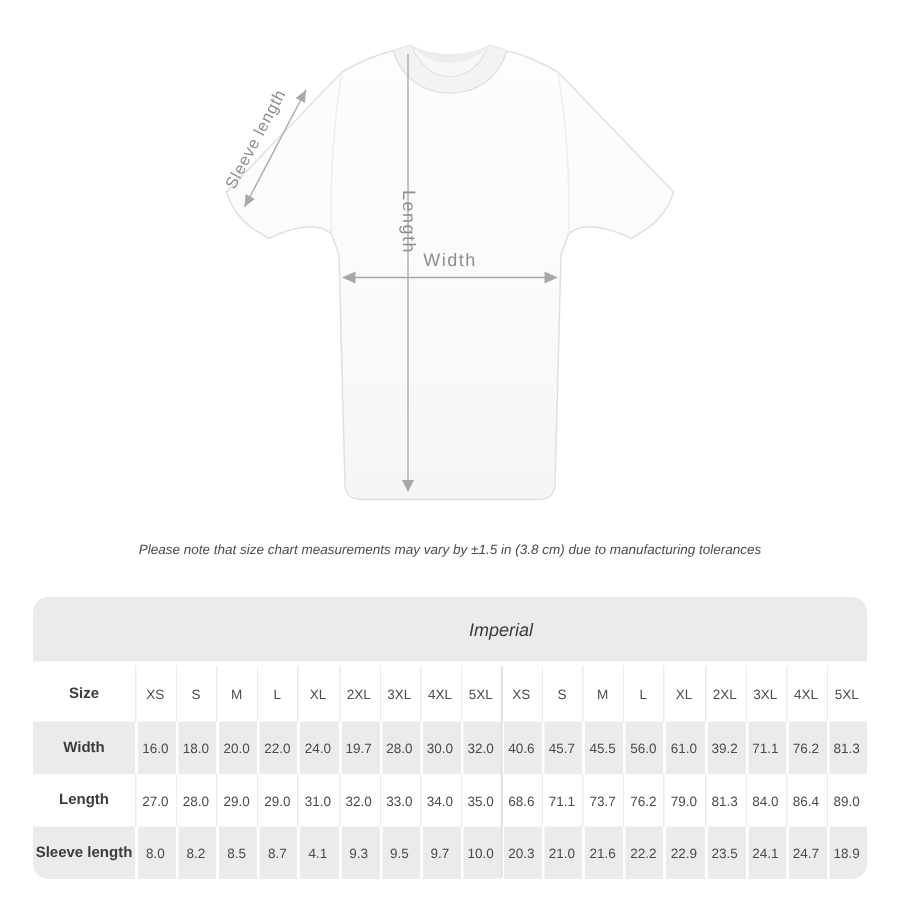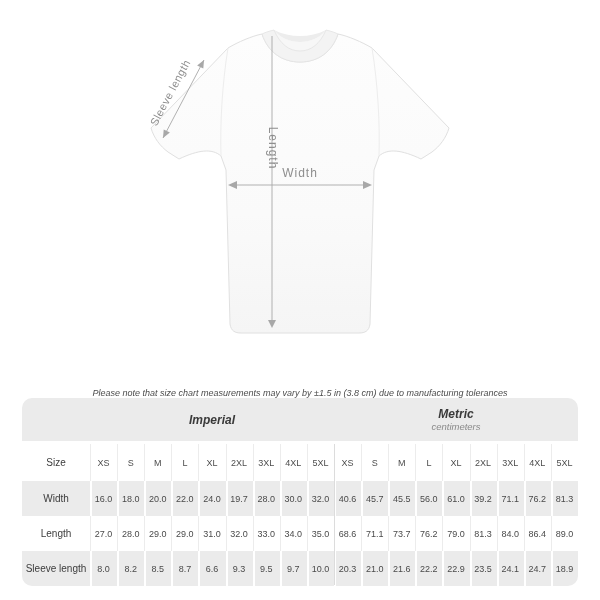--- a/index.html
+++ b/index.html
@@ -8,47 +8,47 @@
     font-family:"Liberation Sans",sans-serif;
   }
   
   .diagram{position:absolute;left:0;top:0;width:600px;height:340px;}
   
   .page-title{
     position:absolute;top:347px;left:0;width:600px;text-align:center;
     font-size:18px;font-weight:bold;color:#1d1d1d;letter-spacing:.2px;
   }
   .tolerance-note{
-    position:absolute;top:388px;left:0;width:600px;text-align:center;
+    position:absolute;top:361px;left:0;width:600px;text-align:center;
     font-size:9px;font-style:italic;color:#4c4c4c;
   }
   
   .size-table{position:absolute;left:22px;top:398px;width:556px;}
   .band{
     height:43px;background:#ebebeb;border-radius:10px 10px 0 0;
     display:flex;align-items:center;margin-bottom:3px;
   }
   .band-spacer{width:68px;flex:none;}
   .bgroup{flex:1;text-align:center;line-height:1.15;padding-top:2px;}
-  .gl{font-size:12px;font-weight:bold;font-style:italic;color:#3a3a3a;}
+  .gl{font-size:12px;font-weight:normal;font-style:italic;color:#3a3a3a;}
   .gu{font-size:9.5px;font-style:italic;color:#8a8a8a;margin-top:1px;}
   .rows{position:relative;}
   .trow{
     display:grid;grid-template-columns:68px repeat(18,1fr);
     align-items:center;height:35px;
   }
   .trow.size-row{height:37px;background:#fff;}
   .trow.white{background:#fff;}
   .trow.gray{background:#ebebeb;}
   .trow:last-child{border-radius:0 0 10px 10px;}
   .trow > div{height:100%;display:flex;align-items:center;justify-content:center;}
   .trow.size-row > div + div,
   .trow.white > div + div{box-shadow:inset 1px 0 0 #ececec;}
   .trow.gray > div + div{box-shadow:inset 2px 0 0 #ffffff;}
-  .lbl{font-size:10px;font-weight:normal;color:#3c3c3c;}
+  .lbl{font-size:10px;font-weight:bold;color:#3c3c3c;}
   .c{font-size:9px;color:#4a4a4a;}
   .c.code{color:#4d4d4d;}
   .vdivider{
     position:absolute;left:312px;top:46px;height:141px;width:1px;
     background:#dcdcdc;pointer-events:none;
   }
 </style>
 </head>
 <body>
 
@@ -113,24 +113,20 @@
     <text x="171" y="93" transform="rotate(-62 171 93)" text-anchor="middle" dominant-baseline="middle" font-size="11" letter-spacing="0.5" fill="#8e8e8e">Sleeve length</text>
   </svg>
 
   <div class="tolerance-note">Please note that size chart measurements may vary by ±1.5 in (3.8 cm) due to manufacturing tolerances</div>
 
   <div class="size-table">
     <div class="band">
       <div class="band-spacer"></div>
       <div class="bgroup">
         <div class="gl">Imperial</div>
-      </div>
-      <div class="bgroup">
-        <div class="gl">Metric</div>
-        <div class="gu">centimeters</div>
       </div>
     </div>
     <div class="rows" id="rows">
         <div class="trow size-row">
           <div class="lbl">Size</div>
           <div class="c code">XS</div>
           <div class="c code">S</div>
           <div class="c code">M</div>
           <div class="c code">L</div>
           <div class="c code">XL</div>
@@ -189,21 +185,21 @@
           <div class="c">84.0</div>
           <div class="c">86.4</div>
           <div class="c">89.0</div>
         </div>
         <div class="trow gray">
           <div class="lbl">Sleeve length</div>
           <div class="c">8.0</div>
           <div class="c">8.2</div>
           <div class="c">8.5</div>
           <div class="c">8.7</div>
-          <div class="c">6.6</div>
+          <div class="c">4.1</div>
           <div class="c">9.3</div>
           <div class="c">9.5</div>
           <div class="c">9.7</div>
           <div class="c">10.0</div>
           <div class="c">20.3</div>
           <div class="c">21.0</div>
           <div class="c">21.6</div>
           <div class="c">22.2</div>
           <div class="c">22.9</div>
           <div class="c">23.5</div>

